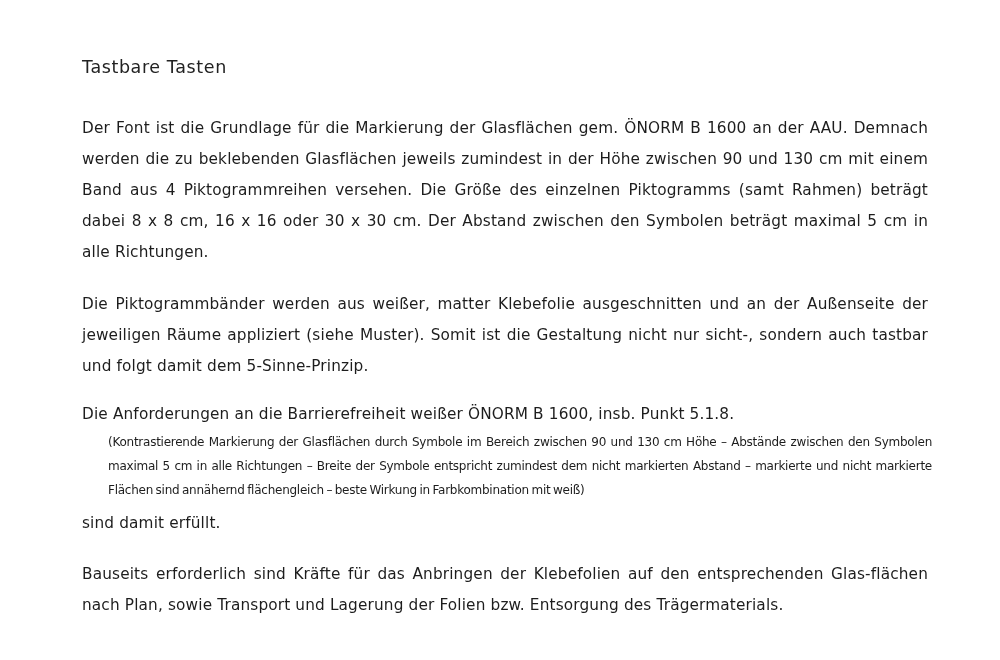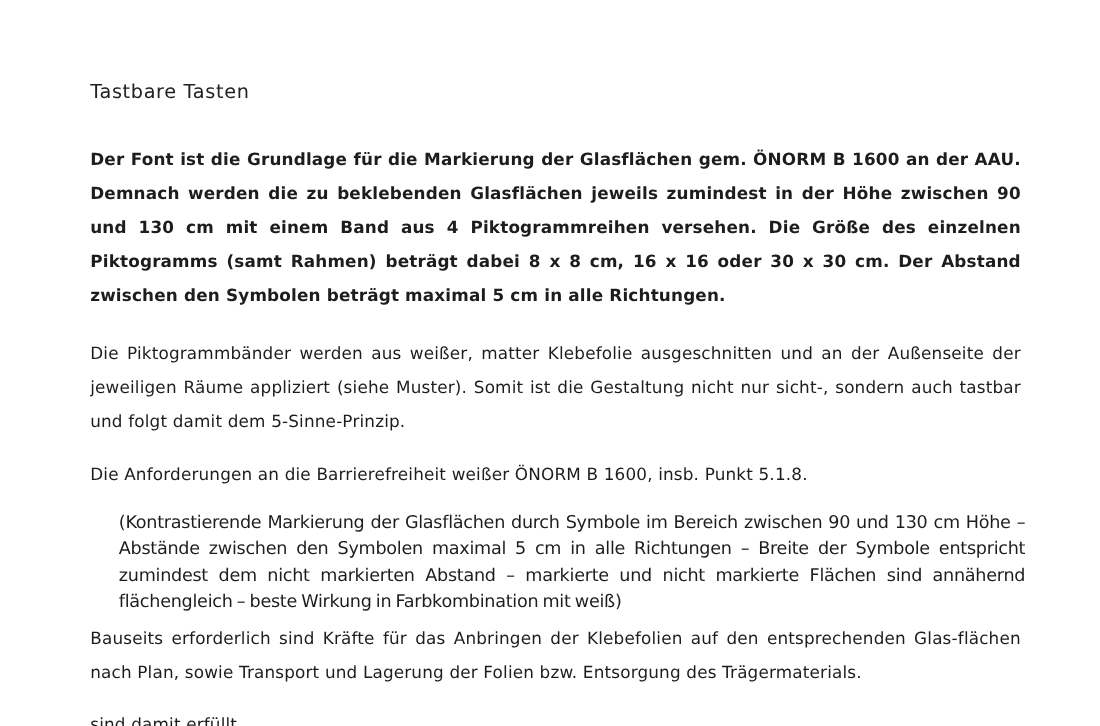--- a/index.html
+++ b/index.html
@@ -12,21 +12,21 @@
     background: #ffffff;
     font-family: "DejaVu Sans", sans-serif;
     color: #1a1a1a;
     overflow: hidden;
   }
   .page {
     position: relative;
     width: 1000px;
     height: 464px;
     box-sizing: border-box;
-    padding: 73px 72px 0 82px;
+    padding: 56px 72px 0 82px;
   }
   .doc-title {
     font-size: 17.5px;
     font-weight: 400;
     letter-spacing: 0.6px;
     color: #222222;
     margin: 0 0 34px 0;
     line-height: 1.3;
   }
   .para {
@@ -37,31 +37,30 @@
     text-justify: inter-word;
     letter-spacing: 0.15px;
     margin: 0 0 17px 0;
     width: 846px;
   }
   .para.tight {
     margin-bottom: 0;
   }
   .para-lead {
     margin-bottom: 21px;
-    font-weight: bold;
   }
   .para-small {
-    font-size: 16px;
+    font-size: 12px;
     line-height: 24px;
     letter-spacing: -0.25px;
     color: #1d1d1d;
     text-align: justify;
     text-justify: inter-word;
     width: 824px;
-    margin: 16px 0 6px 26px;
+    margin: 0 0 6px 26px;
     word-spacing: -1px;
   }
   .para-after-small {
     margin-top: 0;
     margin-bottom: 20px;
   }
 </style>
 </head>
 <body>
 
@@ -70,17 +69,17 @@
   <h1 class="doc-title">Tastbare Tasten</h1>
 
   <p class="para para-lead">Der Font ist die Grundlage für die Markierung der Glasflächen gem. ÖNORM B 1600 an der AAU. Demnach werden die zu beklebenden Glasflächen jeweils zumindest in der Höhe zwischen 90 und 130 cm mit einem Band aus 4 Piktogrammreihen versehen. Die Größe des einzelnen Piktogramms (samt Rahmen) beträgt dabei 8 x 8 cm, 16 x 16 oder 30 x 30 cm.  Der Abstand zwischen den Symbolen beträgt maximal 5 cm in alle Richtungen.</p>
 
   <p class="para">Die Piktogrammbänder werden aus weißer, matter Klebefolie ausgeschnitten und an der Außenseite der jeweiligen Räume appliziert (siehe Muster). Somit ist die Gestaltung nicht nur sicht-, sondern auch tastbar und folgt damit dem 5-Sinne-Prinzip.</p>
 
   <p class="para tight">Die Anforderungen an die Barrierefreiheit weißer ÖNORM B 1600, insb. Punkt 5.1.8.</p>
 
   <p class="para-small">(Kontrastierende Markierung der Glasflächen durch Symbole im Bereich zwischen 90 und 130 cm Höhe – Abstände zwischen den Symbolen maximal 5 cm in alle Richtungen – Breite der Symbole entspricht zumindest dem nicht markierten Abstand – markierte und nicht markierte Flächen sind annähernd flächengleich – beste Wirkung in Farbkombination mit weiß)</p>
 
+  <p class="para para-after-small">sind damit erfüllt.</p>
+
   <p class="para">Bauseits erforderlich sind Kräfte für das Anbringen der Klebefolien auf den entsprechenden Glas-flächen nach Plan, sowie Transport und Lagerung der Folien bzw. Entsorgung des Trägermaterials.</p>
-
-  <p class="para para-after-small">sind damit erfüllt.</p>
 
 </div>
 
 </body></html>

